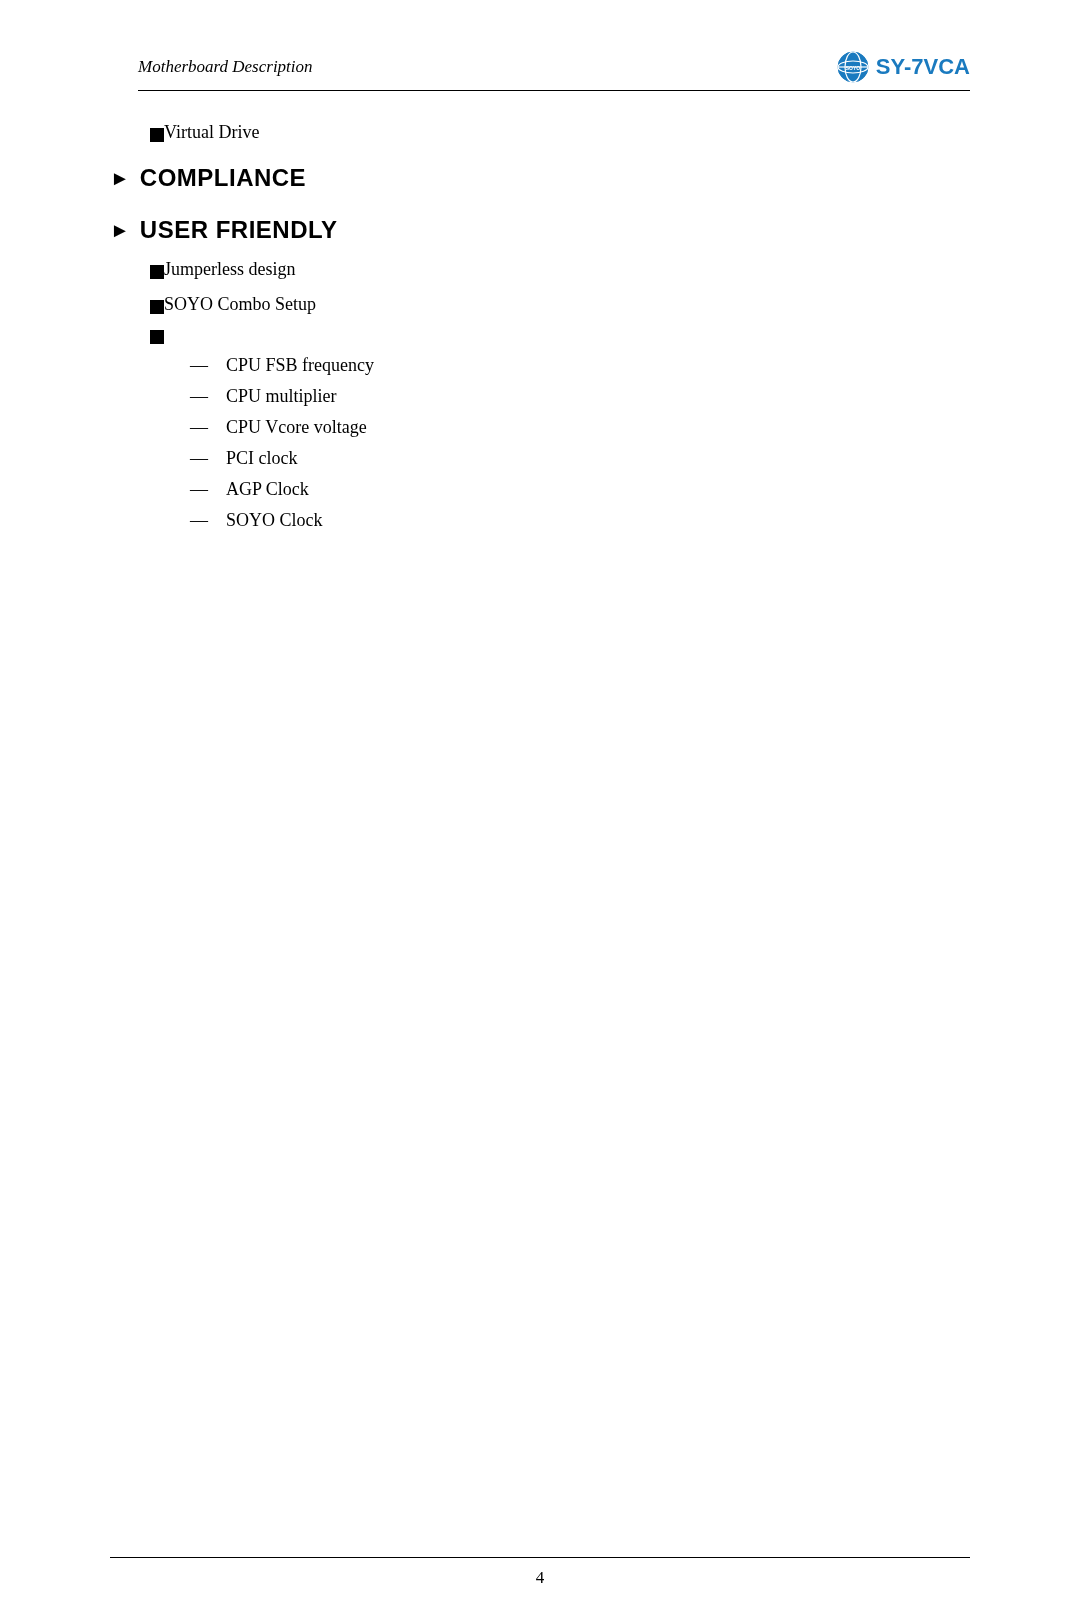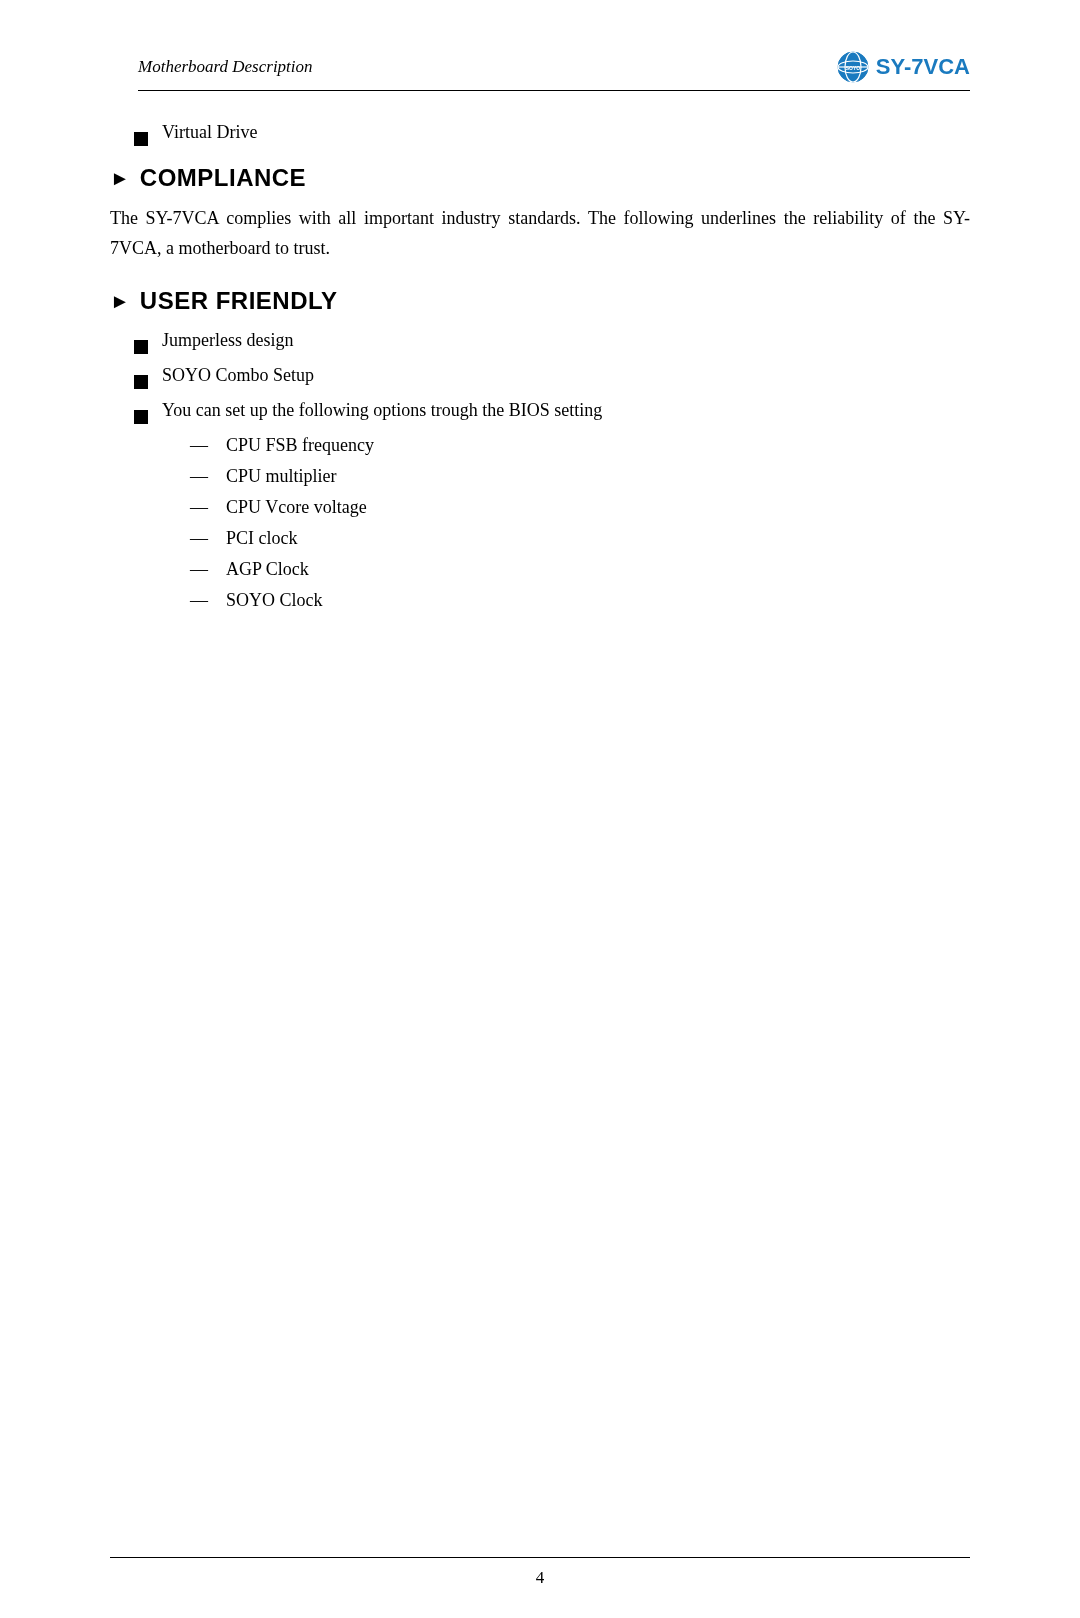--- a/index.html
+++ b/index.html
@@ -54,23 +54,22 @@
     }
 
     .logo-icon {
       width: 34px;
       height: 34px;
     }
 
     
     .bullet-item {
       display: flex;
-      align-items: flex-end;
-      gap: 14px;
-      margin-left: 24px;
+      align-items: center;
+      margin-left: 40px;
       margin-bottom: 8px;
       font-size: 18px;
       line-height: 1.5;
     }
 
     .bullet-square {
       width: 14px;
       height: 14px;
       background: #000;
       display: inline-block;
@@ -168,41 +167,39 @@
   <div class="bullet-item">
     <span class="bullet-square"></span>
     <span>Virtual Drive</span>
   </div>
 
   <div class="section-heading">
     <span class="arrow-symbol">►</span>
     <span class="section-title">COMPLIANCE</span>
   </div>
 
-  <p class="body-paragraph">The SY-7VCA complies with all important industry standards. The following underlines the reliability of the SY-7VCA, a motherboard to trust.</p>
 
 
   <div class="section-heading" style="margin-top:24px;">
     <span class="arrow-symbol">►</span>
     <span class="section-title">USER FRIENDLY</span>
   </div>
 
   <div class="bullet-item">
     <span class="bullet-square"></span>
     <span>Jumperless design</span>
   </div>
 
   <div class="bullet-item">
     <span class="bullet-square"></span>
     <span>SOYO Combo Setup</span>
   </div>
 
   <div class="bullet-item">
     <span class="bullet-square"></span>
-    <span>You can set up the following options trough the BIOS setting</span>
   </div>
 
   <div class="dash-list">
 
     <div class="dash-item">
       <span class="dash-symbol">—</span>
       <span>CPU FSB frequency</span>
     </div>
 
     <div class="dash-item">

